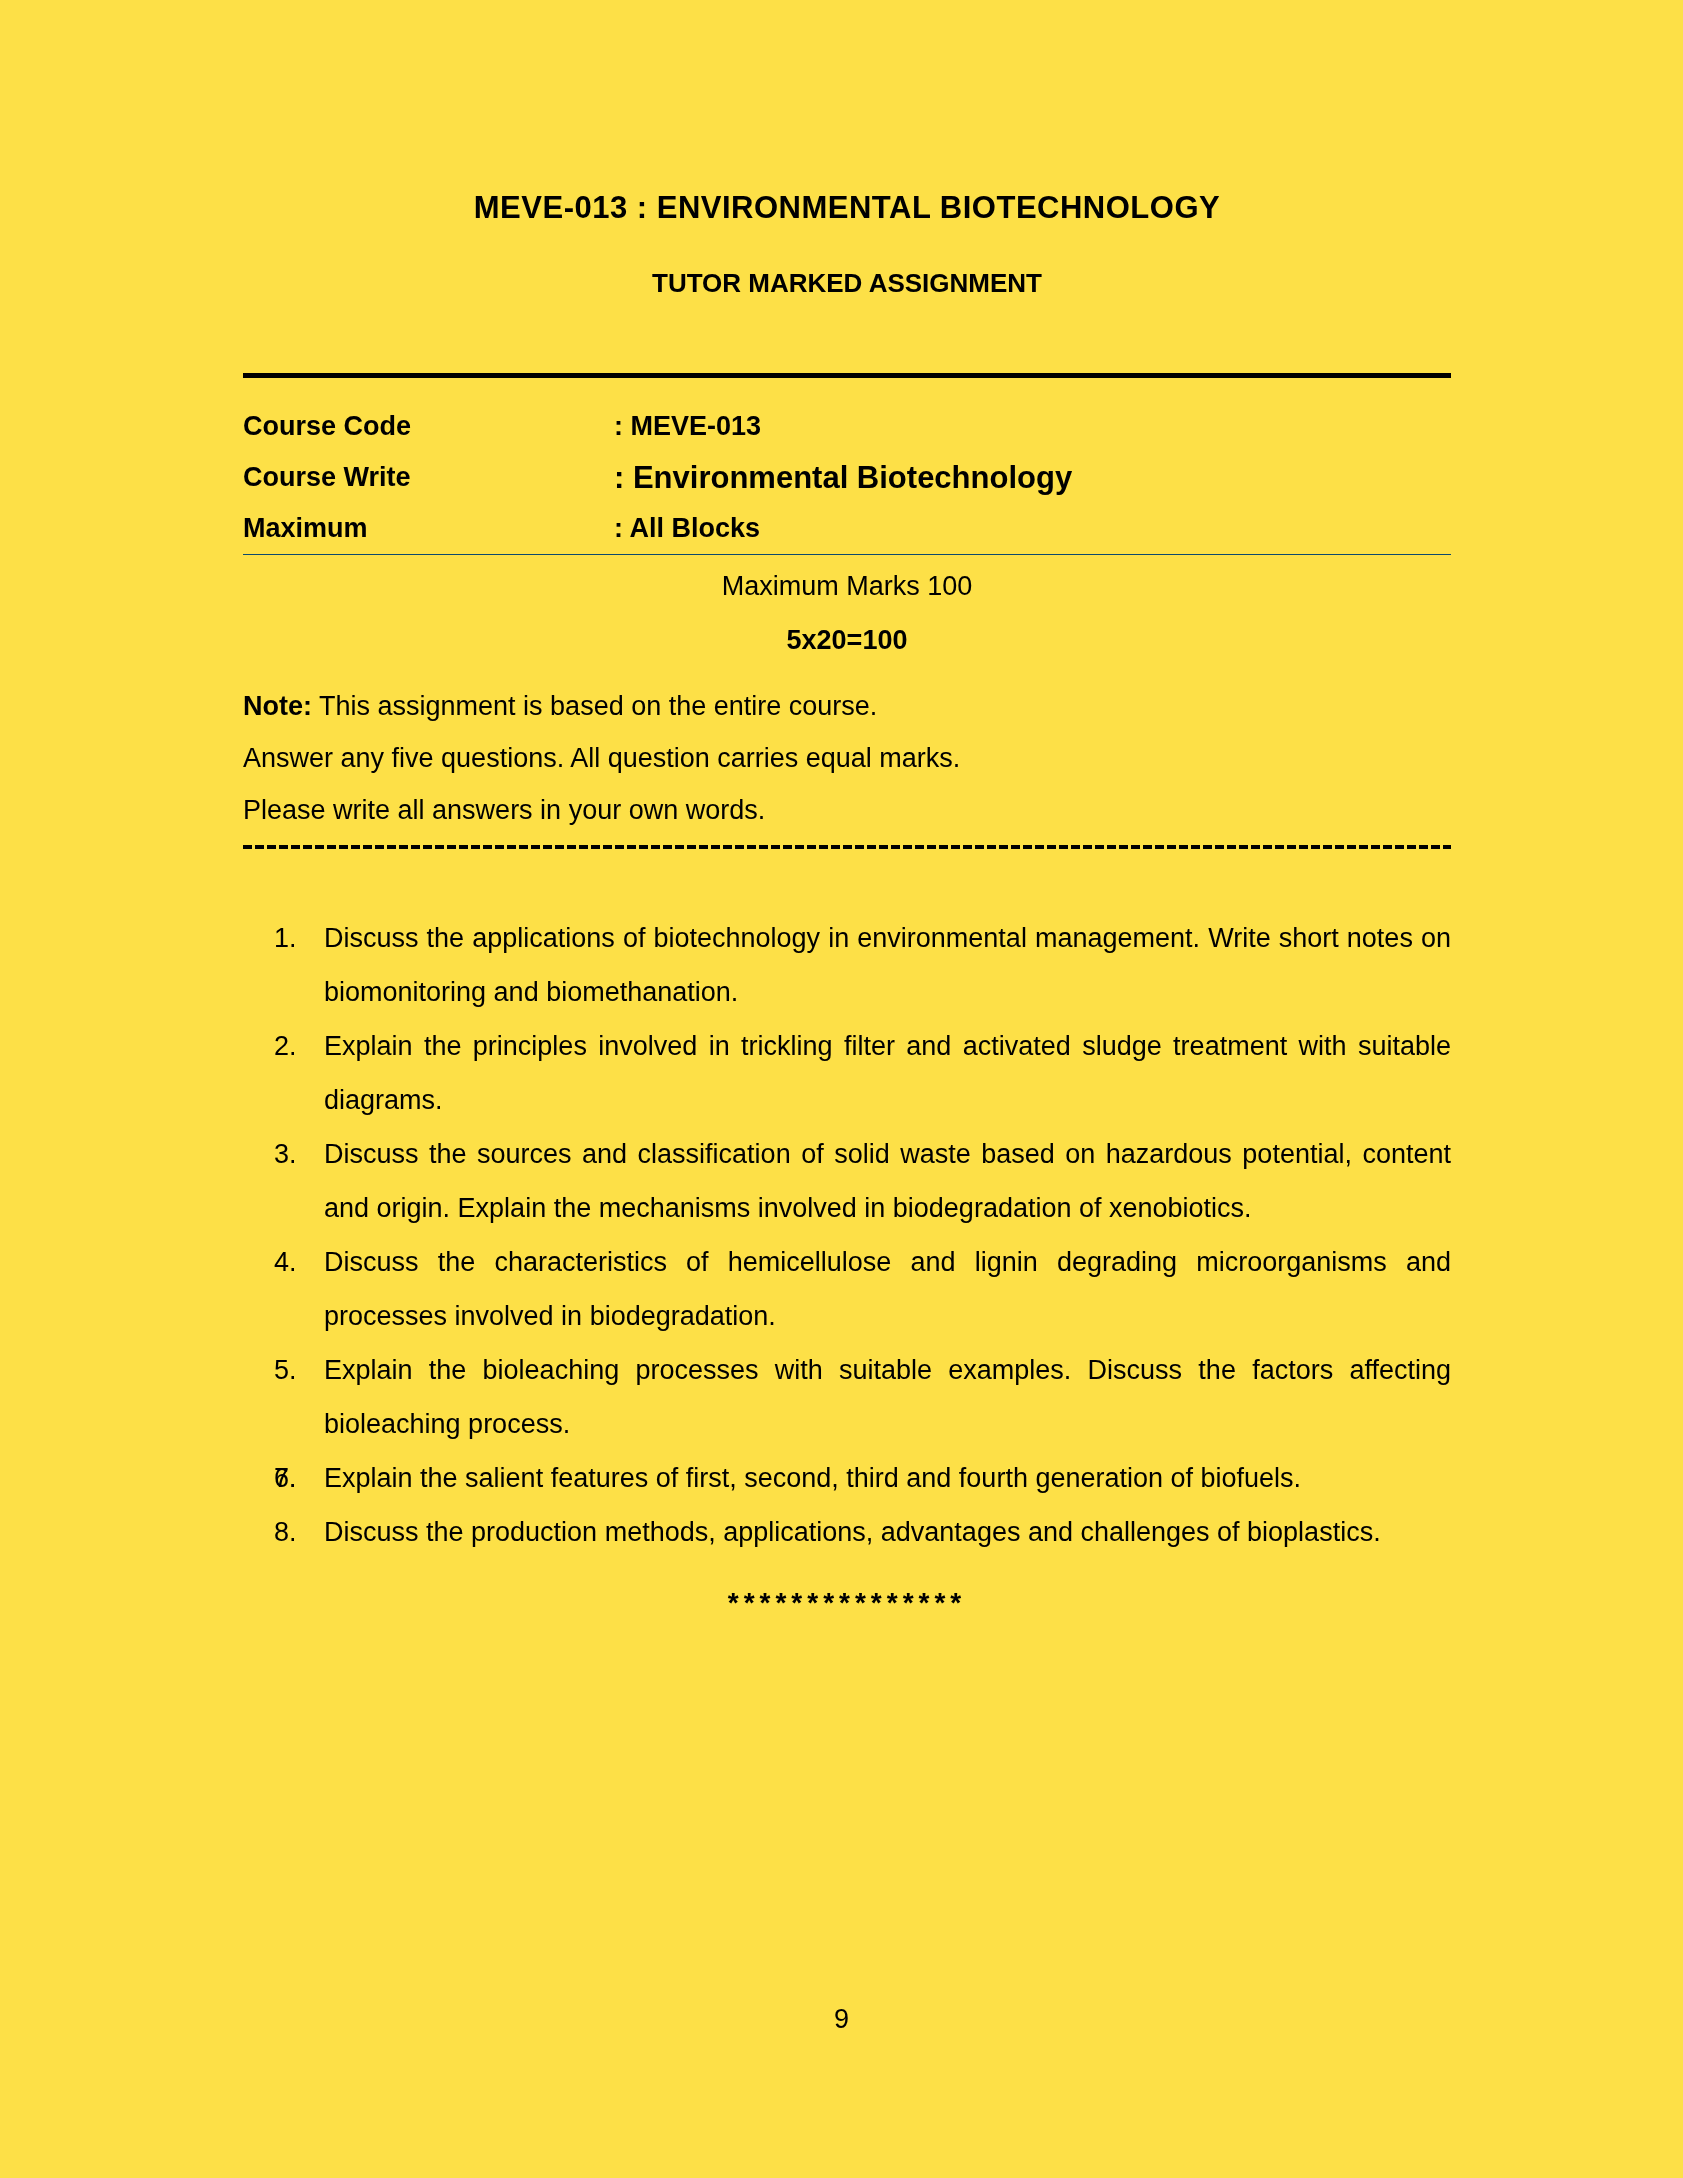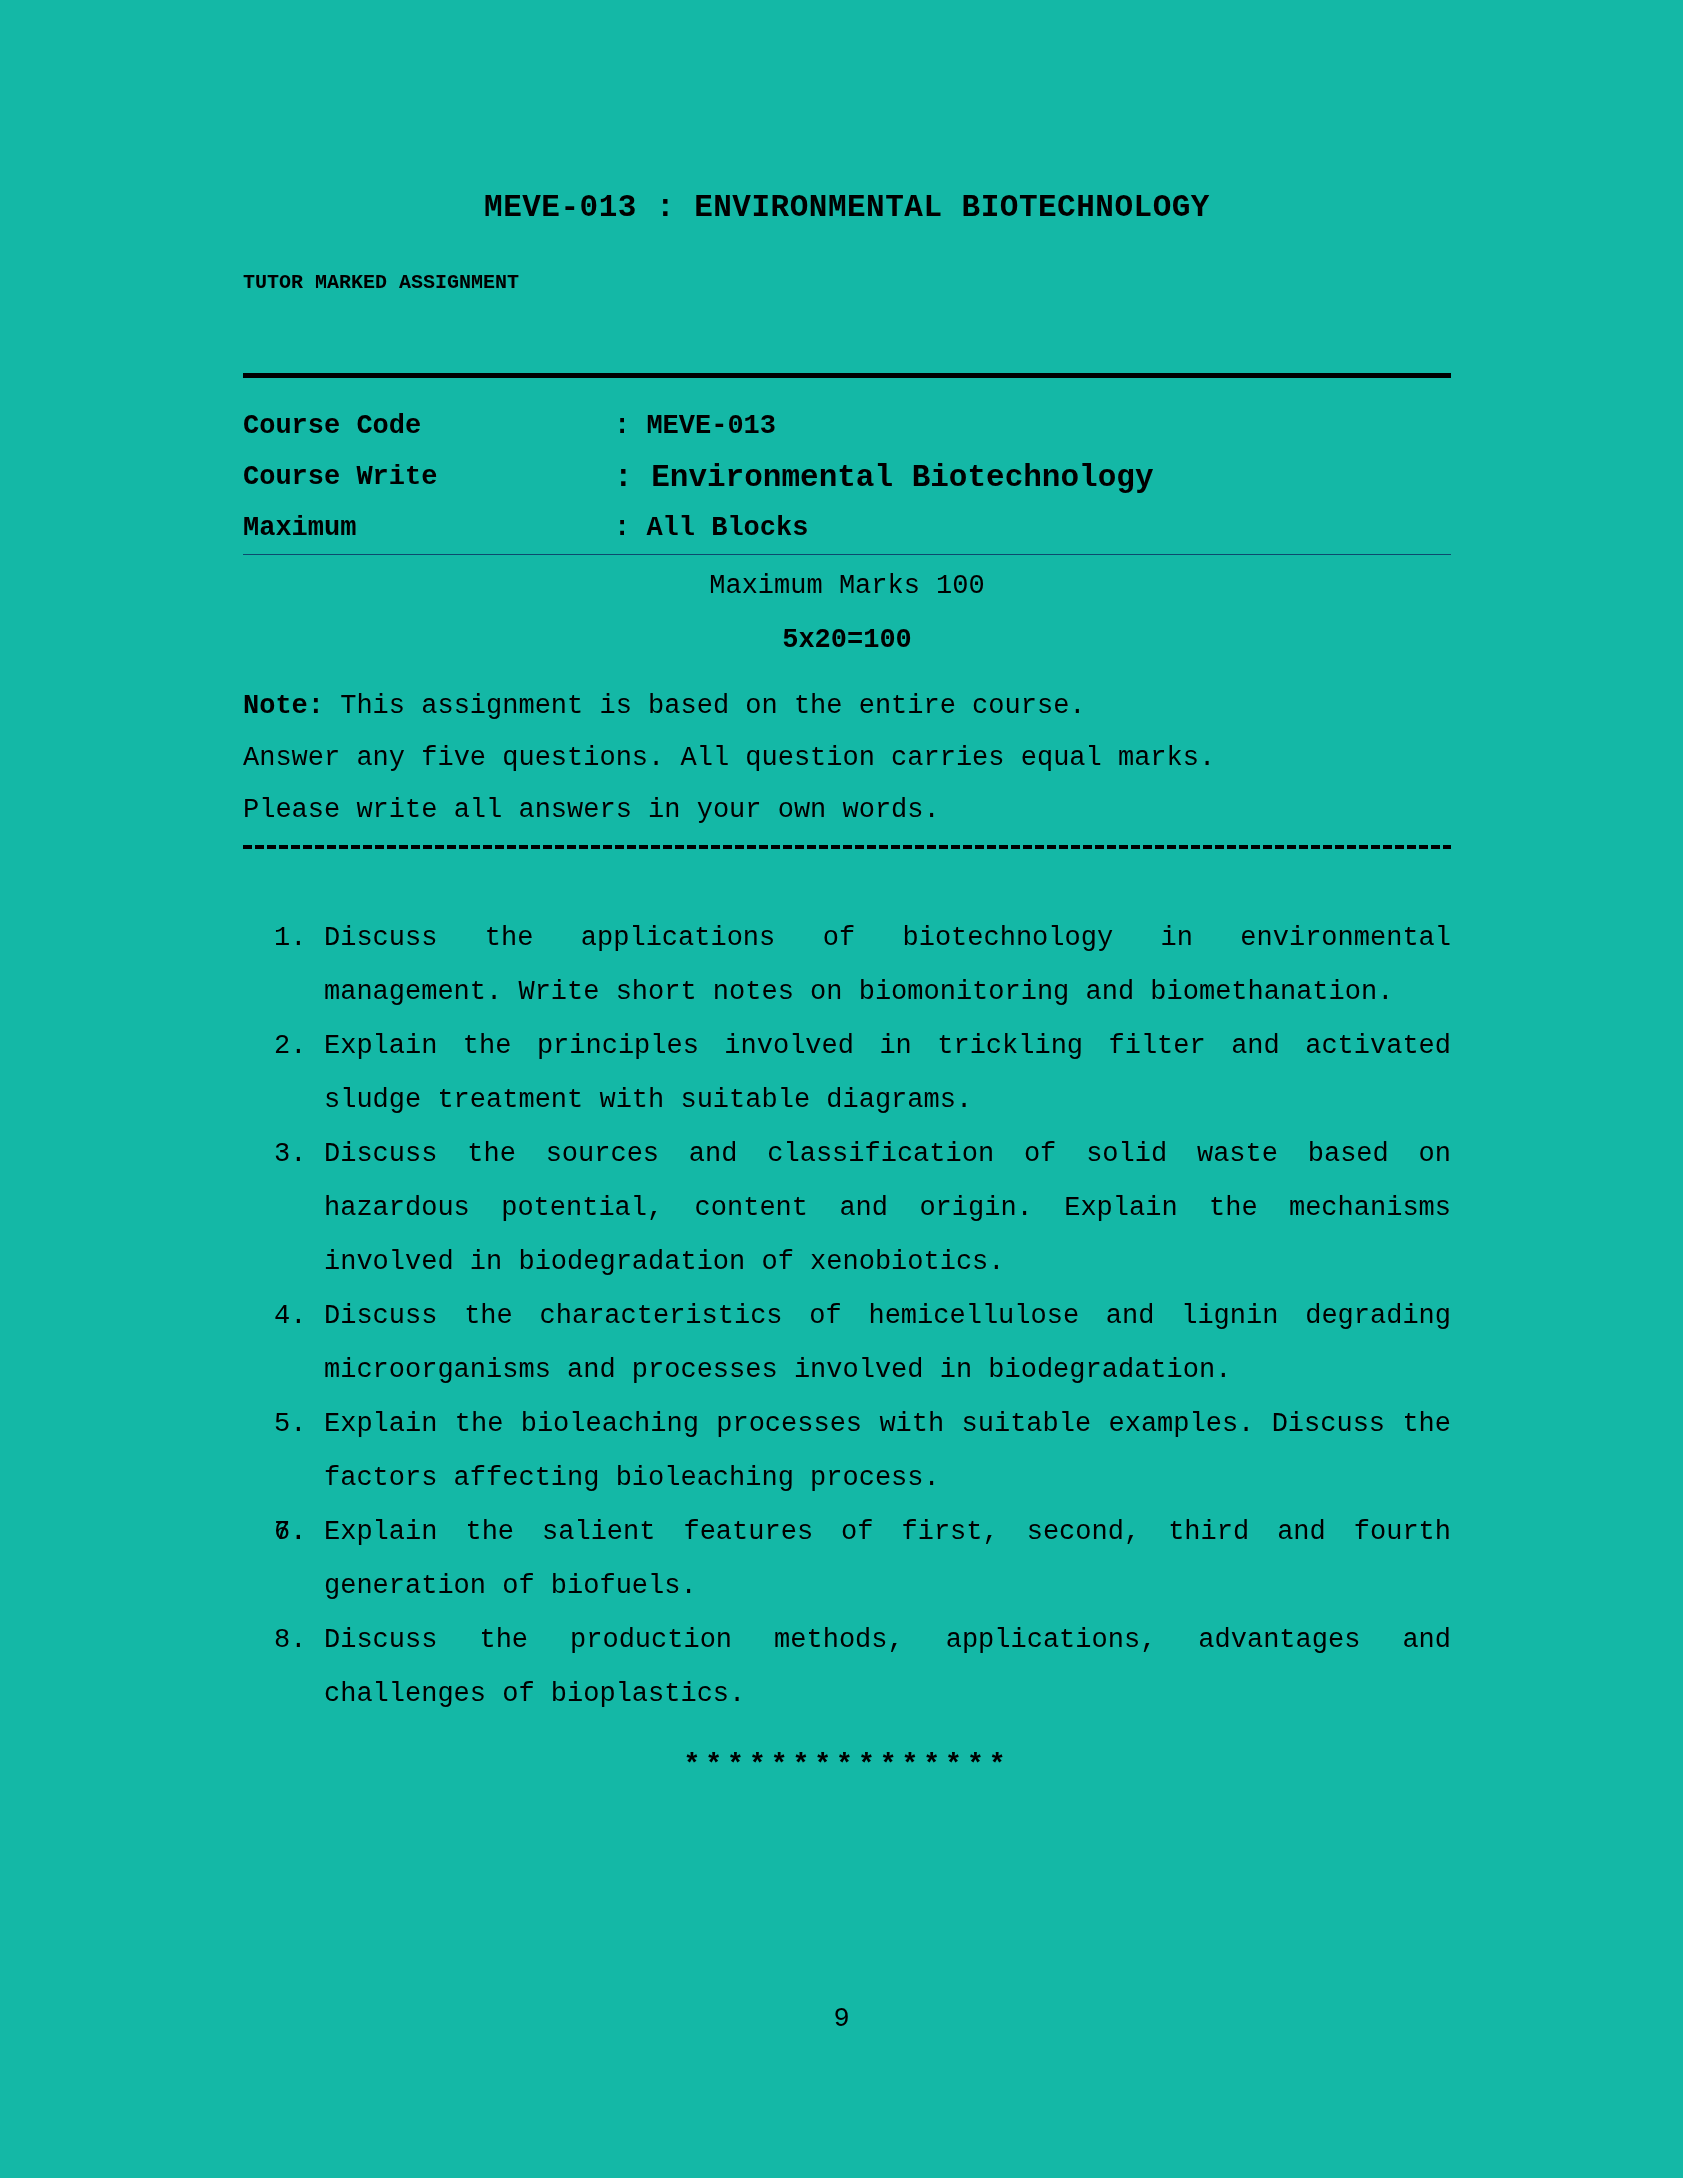--- a/index.html
+++ b/index.html
@@ -1,44 +1,44 @@
 <!DOCTYPE html>
 <html><head>
 <meta charset="utf-8">
 <style>
   * { box-sizing: border-box; }
   html, body { margin: 0; padding: 0; background: #ffffff; }
   .page {
     position: relative;
     width: 1683px;
     height: 2178px;
-    background: #14b8a6;
+    background: #fde047;
     color: #000000;
-    font-family: Liberation Mono, monospace;
+    font-family: Liberation Sans, sans-serif;
     font-size: 27px;
     overflow: hidden;
   }
   .content {
     position: absolute;
     left: 243px;
     top: 0;
     width: 1208px;
   }
   .doc-title {
     margin: 188px 0 0 0;
     text-align: center;
     font-size: 31px;
     font-weight: bold;
     line-height: 40px;
     letter-spacing: 0.5px;
   }
   .doc-subtitle {
     margin: 38px 0 0 0;
-    text-align: left;
-    font-size: 20px;
+    text-align: center;
+    font-size: 26px;
     font-weight: bold;
     line-height: 34px;
   }
   .info-table {
     margin-top: 73px;
     border-top: 5px solid #000;
     border-bottom: 1px solid #0c4a6e;
     padding: 23px 0 0 0;
   }
   .info-row {

